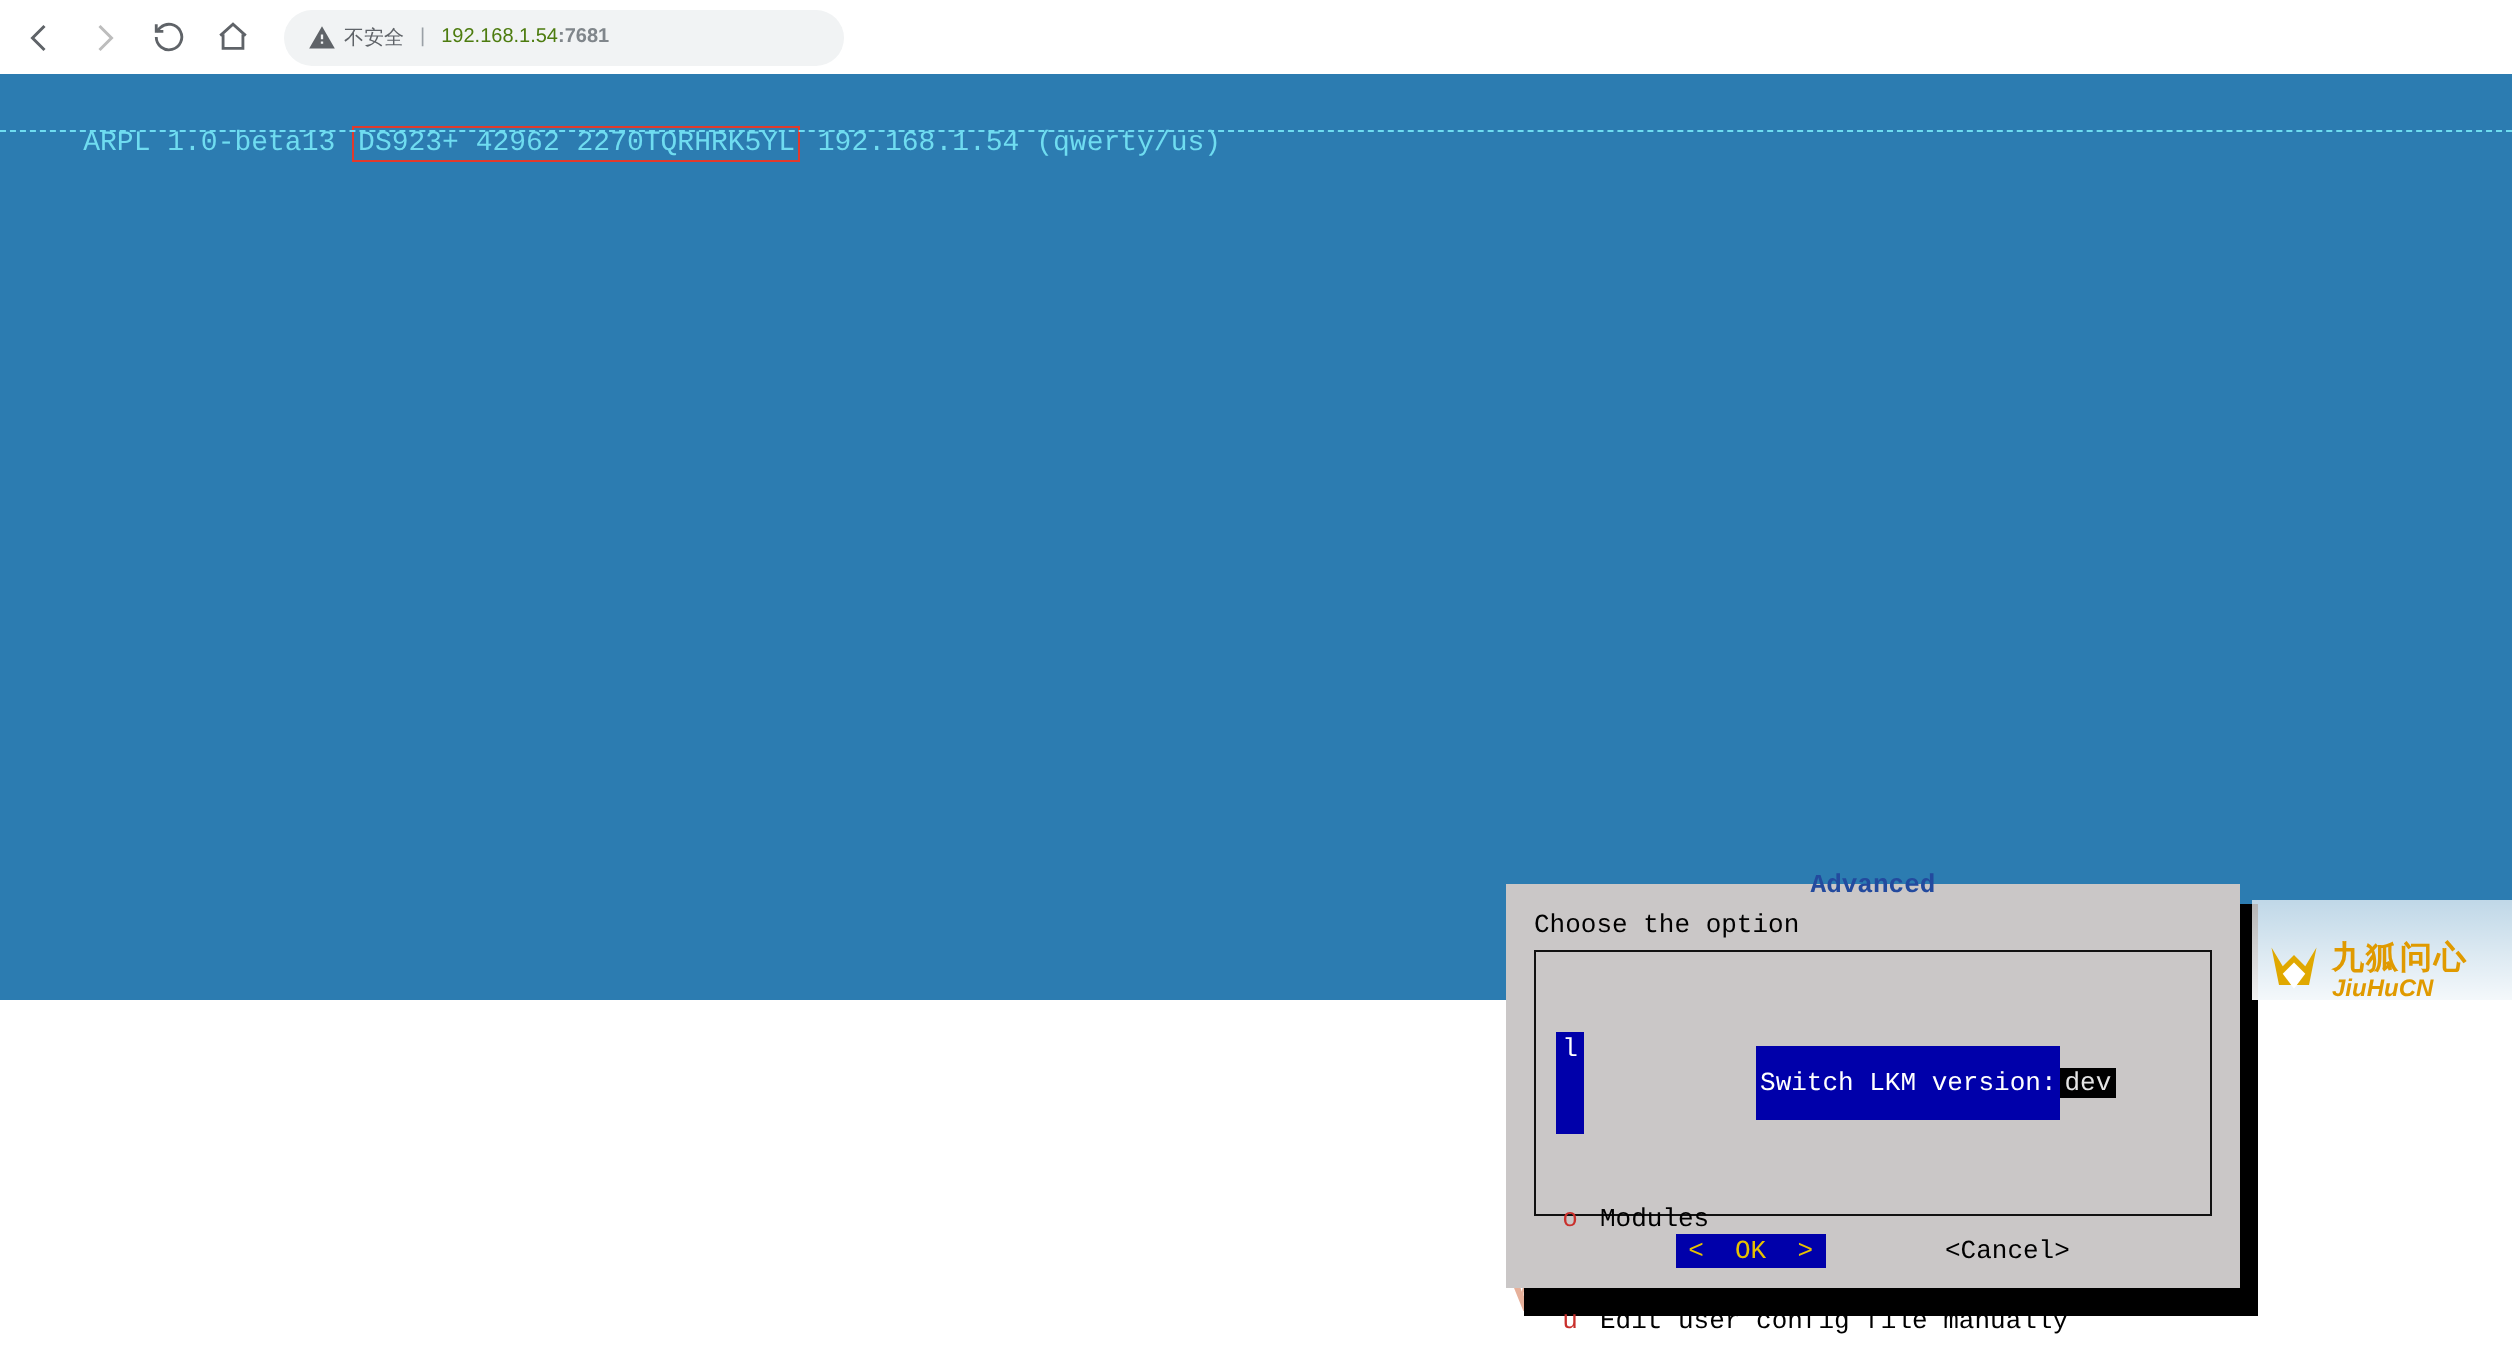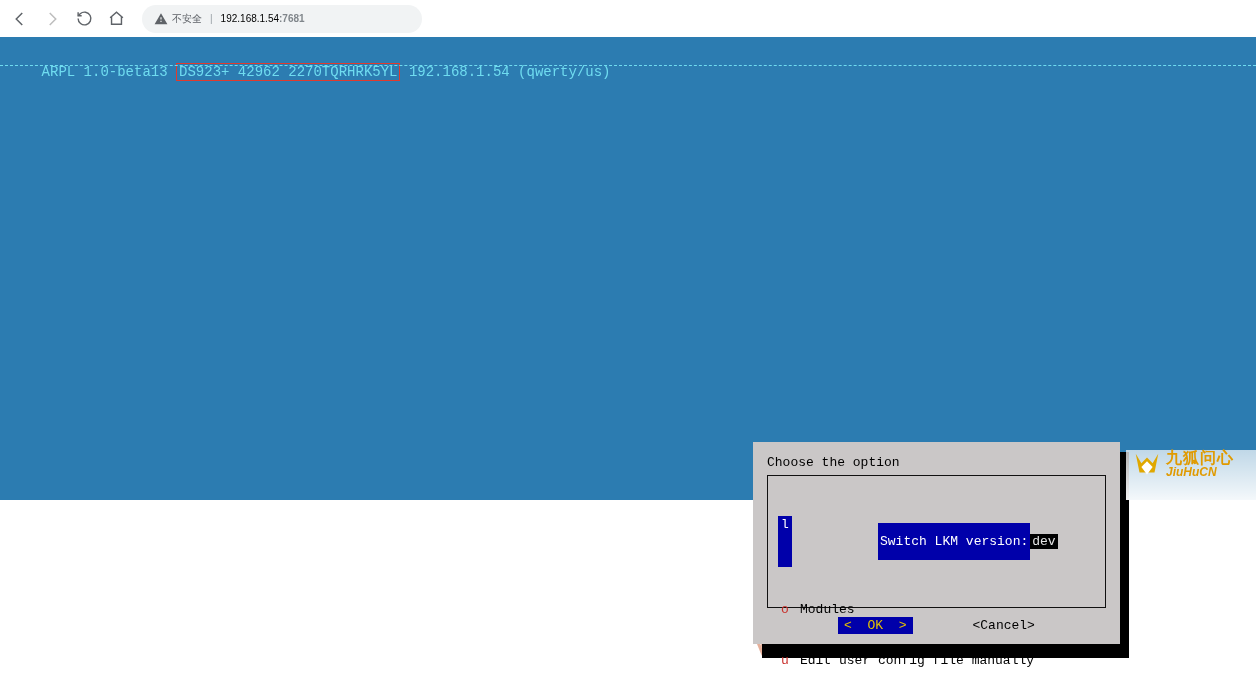--- a/index.html
+++ b/index.html
@@ -5,21 +5,21 @@
   * { margin:0; padding:0; box-sizing:border-box; }
   html, body { width:1256px; height:676px; font-family:"Segoe UI",Arial,sans-serif; overflow:hidden; }
   body { background:#fff; }
 
   .chrome-bar { height:37px; background:#fff; display:flex; align-items:center; padding:0 6px; gap:4px; }
   .nav-icon { width:28px; height:28px; display:flex; align-items:center; justify-content:center; color:#5f6368; border-radius:50%; }
   .nav-icon.disabled { color:#bdbdbd; }
   .omnibox { flex:0 0 auto; margin-left:8px; height:28px; background:#f1f3f4; border-radius:14px; display:flex; align-items:center; padding:0 12px; gap:8px; font-size:10px; color:#202124; min-width:280px; }
   .omnibox .warn { display:flex; align-items:center; gap:4px; color:#5f6368; }
   .omnibox .sep { color:#9aa0a6; }
-  .omnibox .url-ip { color:#000000; }
+  .omnibox .url-ip { color:#4d7c0f; }
   .omnibox .url-port { color:#80868b;font-weight:bold; }
 
   .terminal { position:relative; width:1256px; height:463px; background:#2c7cb1; font-family:"Consolas","Courier New",monospace; font-size:14px; line-height:1.2; white-space:pre; color:#6fdcf0; }
   .term-status { position:absolute; top:10px; left:8px; }
   .term-status .boxed { border:1px solid #e13a2d; padding:0 2px; }
   .term-hr { position:absolute; top:28px; left:0; right:0; border-top:1px dashed #6fdcf0; }
 
   .dialog-shadow { position:absolute; left:762px; top:415px; width:367px; height:206px; background:#000; }
   .dialog { position:absolute; left:753px; top:405px; width:367px; height:202px; background:#cac7c7; color:#000; font-family:"Consolas","Courier New",monospace; font-size:13px; line-height:17px; }
   .dialog-title { position:absolute; top:-8px; left:0; right:0; text-align:center; color:#234a9e; font-weight:bold; background:transparent; }
@@ -33,21 +33,21 @@
   .menu-row.sel .sel-text { background:#0000aa; color:#fff; padding:11px 2px; }
   .menu-row.sel .sel-val { background:#000; color:#e5e5e5; padding:0 2px; }
   .dialog-buttons { position:absolute; bottom:10px; left:0; right:0; display:flex; justify-content:center; gap:60px; }
   .btn-ok { background:#0000aa; color:#e6c100; padding:0 6px; }
   .btn-ok b { font-weight:normal; }
   .btn-cancel { color:#000; }
 
   .wm-url { position:absolute; left:750px; top:560px; color:rgba(200,80,30,0.45); font-family:Arial,sans-serif; font-size:22px; font-weight:bold; transform:rotate(-22deg); pointer-events:none; }
   .wm-blog { position:absolute; left:910px; top:450px; color:rgba(200,80,30,0.35); font-family:"Microsoft YaHei",Arial,sans-serif; font-size:36px; font-weight:bold; transform:rotate(-22deg); pointer-events:none; }
 
-  .brand { position:absolute; right:0; bottom:0; width:130px; height:50px; background:linear-gradient(to top, rgba(255,255,255,0.95), rgba(255,255,255,0.7)); display:flex; align-items:flex-start; gap:4px; padding-left:6px; }
+  .brand { position:absolute; right:0; bottom:0; width:130px; height:50px; background:linear-gradient(to top, rgba(255,255,255,0.95), rgba(255,255,255,0.7)); display:flex; align-items:flex-end; gap:4px; padding-left:6px; }
   .brand .fox-icon { width:30px; height:30px; }
   .brand .txt { display:flex; flex-direction:column; line-height:1; }
   .brand .cn { font-size:16px; font-weight:900; color:#e09a00; font-family:"Microsoft YaHei",Arial,sans-serif; letter-spacing:1px; }
   .brand .en { font-size:12px; font-weight:bold; color:#e09a00; font-style:italic; font-family:Arial,sans-serif; }
 </style>
 </head>
 <body>
 
 <div class="chrome-bar">
   <div class="nav-icon">
@@ -90,20 +90,21 @@
   <div class="term-status">
     <span>ARPL 1.0-beta13</span> <span class="boxed">DS923+ 42962 2270TQRHRK5YL</span> <span>192.168.1.54 (qwerty/us)</span>
   </div>
   <div class="term-hr"></div>
 
   <div class="wm-blog">九狐博客</div>
   <div class="wm-url">https://wp.9nas.com</div>
 
   <div class="dialog-shadow"></div>
   <div class="dialog">
+    <div class="dialog-title">Advanced</div>
     <div class="dialog-prompt">Choose the option</div>
     <div class="menu-box">
       <div class="menu-row sel">
         <span class="cursor-cell">l</span>
         <span class="lbl">
           <span class="sel-text">Switch LKM version:</span><span class="sel-val">dev</span>
         </span>
       </div>
       <div class="menu-row">
         <span class="key">o</span>

